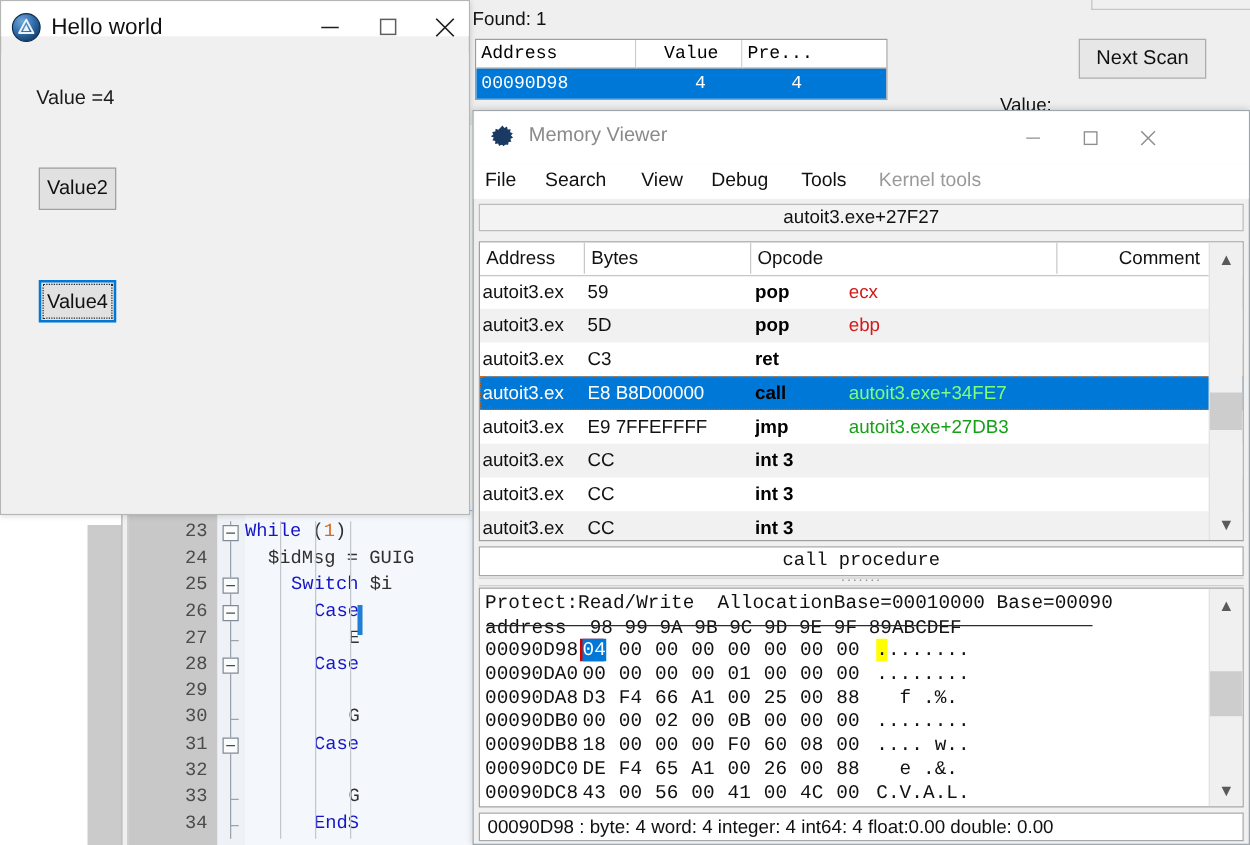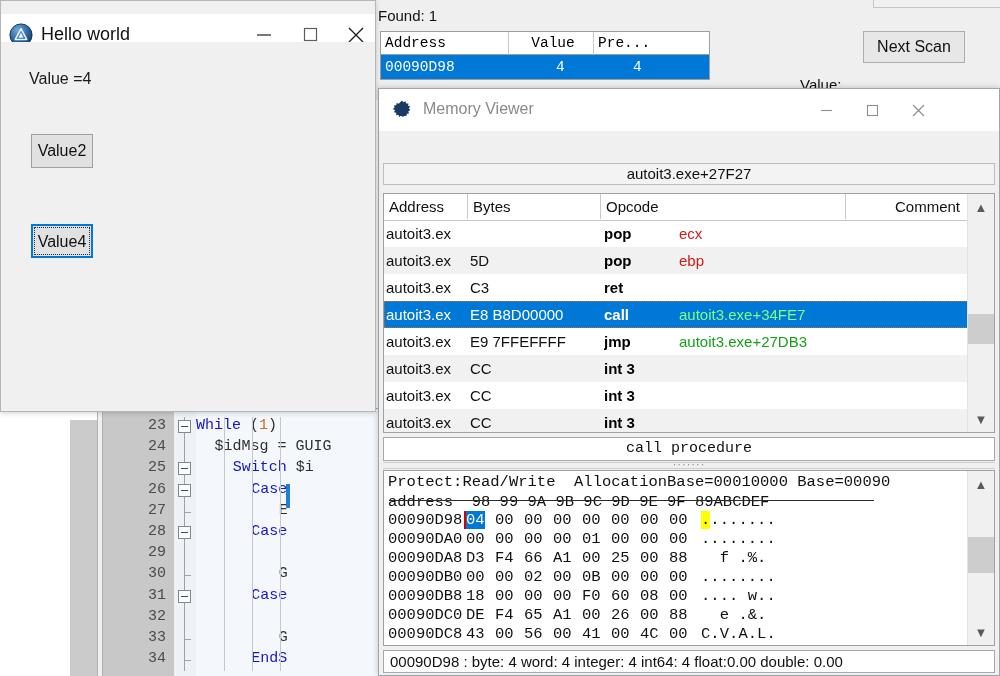--- a/index.html
+++ b/index.html
@@ -187,21 +187,21 @@
   .dcell {
     position: absolute; top: 0; height: 27px; line-height: 27px;
     font-size: 15px; white-space: nowrap; overflow: hidden;
   }
   .c-addr { color: #111; }
   .c-bytes { color: #111; }
   .c-mnem { color: #000; font-weight: bold; }
   .c-opA { color: #d11a1a; }
   .c-opG { color: #17a017; }
   .drow.sel .c-addr, .drow.sel .c-bytes { color: #ffffff; }
-  .drow.sel .c-mnem { color: #ffffff; }
+  .drow.sel .c-mnem { color: #000000; }
   .drow.sel .c-opG { color: #7dff7d; }
 
   
   .vsb {
     position: absolute; width: 26px; background: #f0f0f0;
     border-left: 1px solid #e2e2e2;
   }
   .vsb .arrow {
     position: absolute; left: 0; width: 26px; height: 26px;
     display: flex; align-items: center; justify-content: center;
@@ -253,21 +253,21 @@
     white-space: nowrap; overflow: hidden;
   }
 
   
   #hw {
     left: 0; top: 0; width: 376px; height: 412px;
     background: #f0f0f0; border: 1px solid #b6b6b6; box-sizing: border-box;
     box-shadow: 0 1px 5px rgba(0,0,0,0.18);
   }
   #hw-titlebar {
-    position: absolute; left: 0; top: 13px; right: 0; height: 28px; background: #ffffff;
+    position: absolute; left: 0; top: 0; right: 0; height: 28px; background: #ffffff;
   }
   #hw-icon { position: absolute; left: 8px; top: 9px; width: 24px; height: 24px; }
   #hw-title {
     position: absolute; left: 40px; top: 10px;
     font-size: 18px; color: #111; white-space: nowrap;
   }
   .hw-ctl {
     position: absolute; top: 0; width: 46px; height: 41px;
     display: flex; align-items: center; justify-content: center;
   }
@@ -388,34 +388,43 @@
           <rect x="2.5" y="2.5" width="10" height="10" fill="none" stroke="#8f8f8f" stroke-width="1.1"></rect>
         </svg>
       </div>
       <div class="mv-ctl" style="left:516px;">
         <svg width="17" height="17" viewBox="0 0 17 17">
           <path d="M3 3l11 11M14 3L3 14" stroke="#8f8f8f" stroke-width="1.2"></path>
         </svg>
       </div>
     </div>
 
+    <div id="mv-menu">
+      <div class="mv-menu-item" style="left:9px;">File</div>
+      <div class="mv-menu-item" style="left:57px;">Search</div>
+      <div class="mv-menu-item" style="left:134px;">View</div>
+      <div class="mv-menu-item" style="left:190px;">Debug</div>
+      <div class="mv-menu-item" style="left:262px;">Tools</div>
+      <div class="mv-menu-item dim" style="left:324px;">Kernel tools</div>
+    </div>
 
     <div id="mv-addrbar">autoit3.exe+27F27</div>
 
     <div id="disasm">
       <div id="disasm-head">
         <div class="dh" style="left:0;     width:84px;">Address</div>
         <div class="dh" style="left:84px;  width:133px;">Bytes</div>
         <div class="dh" style="left:217px; width:245px;">Opcode</div>
         <div class="dh" style="left:462px; width:104px;margin-left:44px;">Comment</div>
         <div class="dh" style="left:566px; width:20px; border-right:none;"></div>
       </div>
       <div id="disasm-rows">
           <div class="drow" style="top: 26px;">
             <div class="dcell c-addr" style="left: 2px; width: 82px;">autoit3.ex</div>
+            <div class="dcell c-bytes" style="left: 86px; width: 130px;">59</div>
             <div class="dcell c-mnem" style="left: 220px; width: 70px;">pop</div>
             <div class="dcell c-opA" style="left: 295px; width: 240px;">ecx</div>
           </div>
           <div class="drow alt" style="top: 53px;">
             <div class="dcell c-addr" style="left: 2px; width: 82px;">autoit3.ex</div>
             <div class="dcell c-bytes" style="left: 86px; width: 130px;">5D</div>
             <div class="dcell c-mnem" style="left: 220px; width: 70px;">pop</div>
             <div class="dcell c-opA" style="left: 295px; width: 240px;">ebp</div>
           </div>
           <div class="drow" style="top: 80px;">

